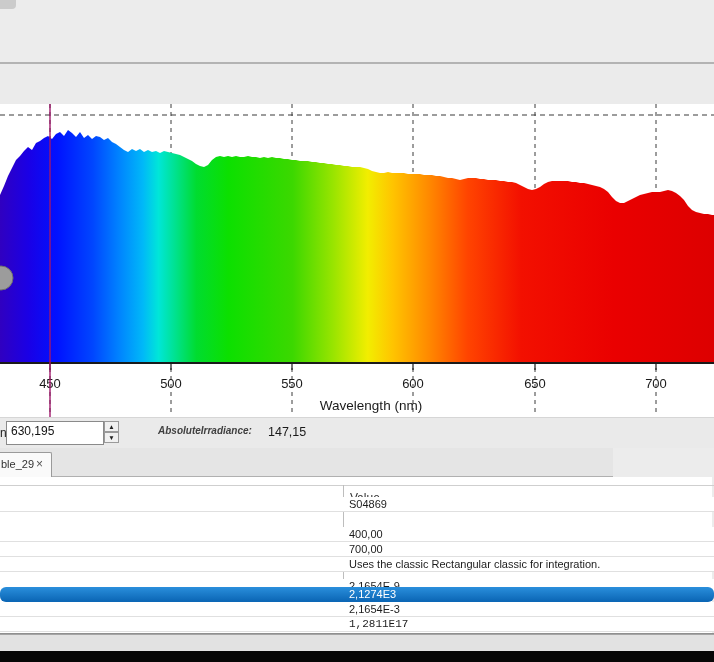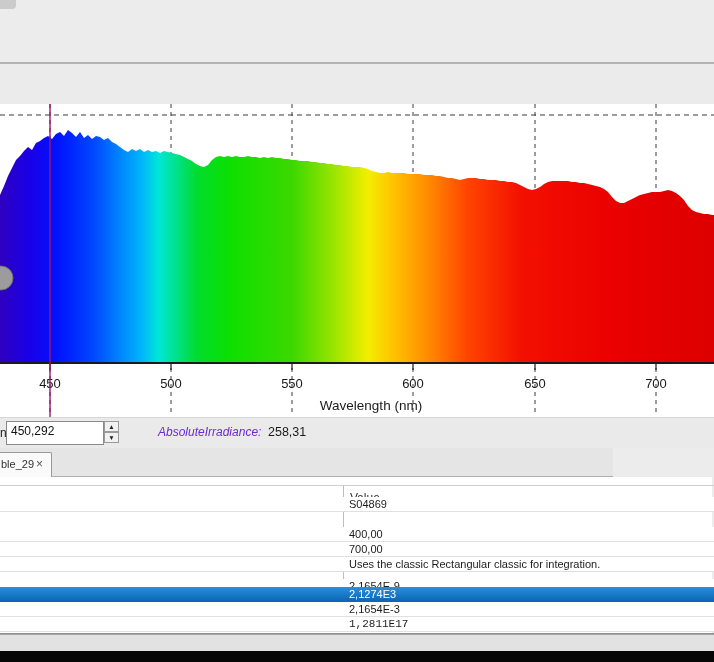--- a/index.html
+++ b/index.html
@@ -22,21 +22,21 @@
   #chart svg{position:absolute;left:0;top:0;}
 
   
   #statusbar{position:absolute;left:0;top:417px;width:714px;height:31px;background:#eaeaea;border-top:1px solid #d6d6d6;box-sizing:border-box;}
   #clipped-label{position:absolute;left:0px;top:8px;font-size:12px;color:#222;}
   #wavelength-input{position:absolute;left:6px;top:3px;width:92px;height:20px;background:#fff;border:1px solid #8a8a8a;font-size:12px;color:#111;padding:2px 0 0 4px;box-sizing:content-box;}
   #spinner{position:absolute;left:104px;top:3px;width:15px;height:23px;}
   .spin-btn{position:absolute;left:0;width:15px;height:11px;background:#f1f1f1;border:1px solid #9a9a9a;box-sizing:border-box;font-size:6.5px;line-height:9px;text-align:center;color:#222;cursor:pointer;}
   #spin-up{top:0;}
   #spin-down{top:11px;}
-  #series-label{position:absolute;left:158px;top:7px;font-size:12px;font-weight:normal;font-style:italic;color:#6d28d9;}
+  #series-label{position:absolute;left:158px;top:7px;font-size:10px;font-weight:bold;font-style:italic;color:#404040;}
   #series-value{position:absolute;left:268px;top:7px;font-size:12.5px;color:#1a1a1a;}
 
   
   #tabstrip{position:absolute;left:0;top:448px;width:613px;height:29px;background:#e5e5e5;border-bottom:1px solid #b0b0b0;box-sizing:border-box;}
   #active-tab{position:absolute;left:-28px;top:4px;width:80px;height:25px;background:#fafafa;border:1px solid #9a9a9a;border-bottom:none;border-radius:2px 2px 0 0;box-sizing:border-box;cursor:pointer;}
   #tab-label{position:absolute;left:28px;top:5px;font-size:11px;color:#333;}
   #tab-close{position:absolute;left:63px;top:4px;font-size:12px;color:#555;cursor:pointer;}
 
   
   #table-panel{position:absolute;left:0;top:477px;width:712px;height:157px;background:#ffffff;}
@@ -260,27 +260,27 @@
         <line x1="656" y1="259" x2="656" y2="266" stroke="#1a1a1a" stroke-width="1.2"></line>
         <text x="656" y="284" text-anchor="middle" font-size="13" fill="#1a1a1a" font-family="Liberation Sans, sans-serif">700</text>
         <text x="371" y="306" text-anchor="middle" font-size="13.5" fill="#1a1a1a" font-family="Liberation Sans, sans-serif">Wavelength (nm)</text>
         <line x1="50" y1="0" x2="50" y2="313" stroke="#a0186c" stroke-width="1.4"></line>
         <circle cx="1" cy="174" r="12" fill="#9c9c9c" stroke="#6f6f6f" stroke-width="1"></circle>
       </svg>
   </div>
 
   <div id="statusbar">
     <span id="clipped-label">n)</span>
-    <div id="wavelength-input">450,292</div>
+    <div id="wavelength-input">630,195</div>
     <div id="spinner">
       <div id="spin-up" class="spin-btn">▲</div>
       <div id="spin-down" class="spin-btn">▼</div>
     </div>
     <span id="series-label">AbsoluteIrradiance:</span>
-    <span id="series-value">258,31</span>
+    <span id="series-value">147,15</span>
   </div>
 
   <div id="tabstrip">
     <div id="active-tab">
       <span id="tab-label">ble_29</span>
       <span id="tab-close">×</span>
     </div>
   </div>
 
   <div id="table-panel">
@@ -303,21 +303,21 @@
           <div class="tcell-r">700,00</div>
         </div>
         <div class="trow" style="top: 80px;">
           <div class="tcell-l"></div>
           <div class="tcell-r">Uses the classic Rectangular classic for integration.</div>
         </div>
         <div class="trow" style="top: 102px;">
           <div class="tcell-l"></div>
           <div class="tcell-r">2,1654E-9</div>
         </div>
-        <div class="trow sel" style="top: 110px;">
+        <div class="trow sel" style="top: 110px; border-radius: 6px;">
           <div class="tcell-l"></div>
           <div class="tcell-r">2,1274E3</div>
         </div>
         <div class="trow" style="top: 125px; padding-left: 28px;">
           <div class="tcell-l"></div>
           <div class="tcell-r">2,1654E-3</div>
         </div>
         <div class="trow" style="top: 140px; font-family: Liberation Mono, monospace;">
           <div class="tcell-l"></div>
           <div class="tcell-r">1,2811E17</div>

